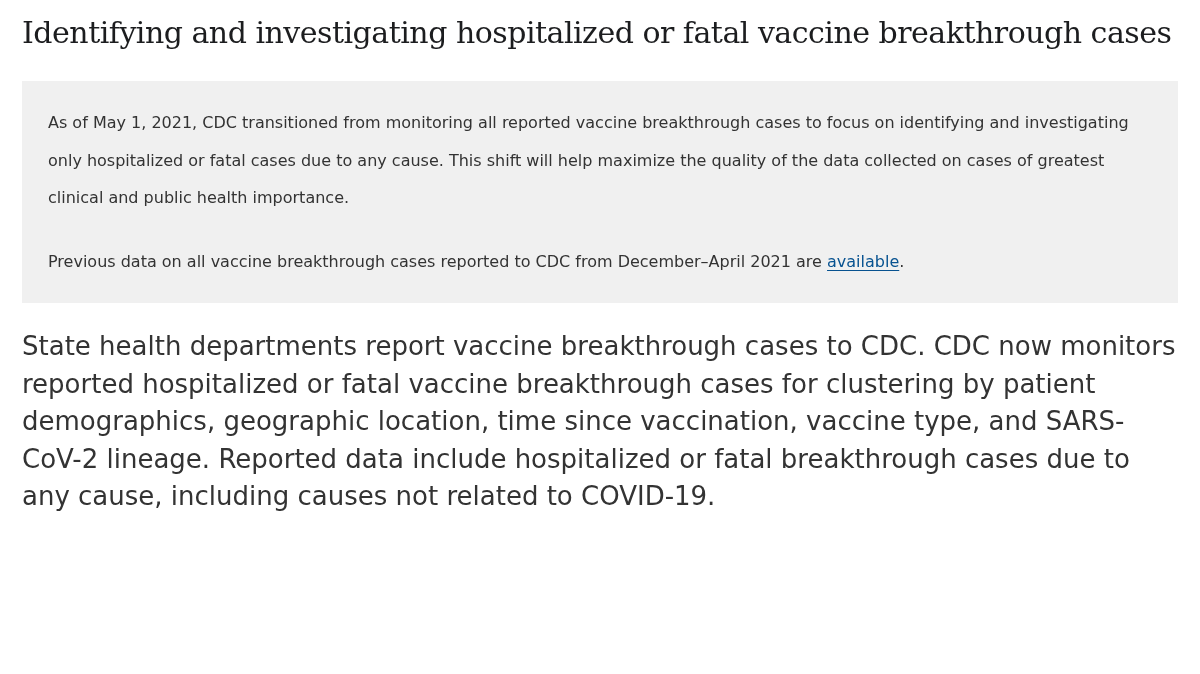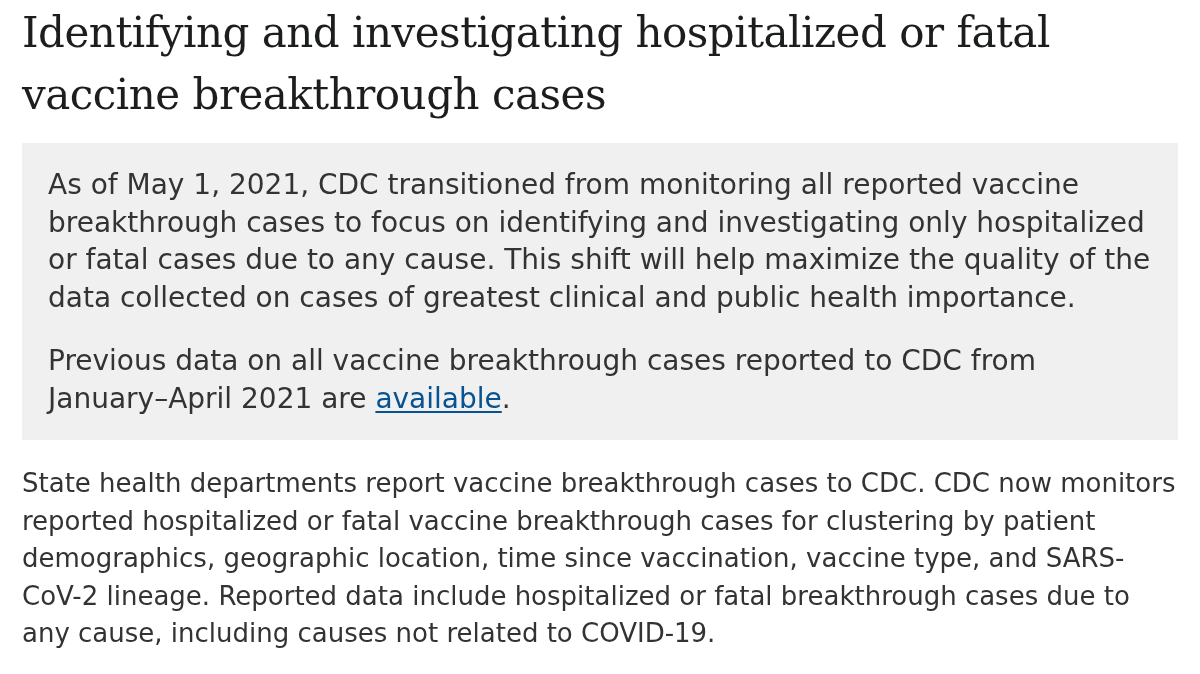--- a/index.html
+++ b/index.html
@@ -11,34 +11,34 @@
     overflow: hidden;
   }
   .page {
     margin: 0 22px;
     font-family: "DejaVu Sans", "Liberation Sans", sans-serif;
     color: var(--body_text, #333333);
   }
   h1.page-title {
     font-family: "DejaVu Serif", "Liberation Serif", serif;
     font-weight: 400;
-    font-size: 42px;
+    font-size: 30px;
     line-height: 62px;
     color: var(--heading, #1c1d1f);
     margin: 0 0 17px 0;
     padding-top: 2px;
     letter-spacing: -0.5px;
   }
   .callout {
     background: var(--callout_bg, #f0f0f0);
     padding: 23px 26px;
   }
   .callout p {
     margin: 0 0 26px 0;
-    font-size: 28px;
+    font-size: 16px;
     line-height: 37.5px;
     color: var(--body_text, #333333);
   }
   .callout p:last-child {
     margin-bottom: 0;
   }
   a.inline-link {
     color: var(--link, #075290);
     text-decoration: underline;
     text-underline-offset: 3px;
@@ -53,18 +53,18 @@
 </style>
 </head>
 <body>
 
 <div class="page">
 
   <h1 class="page-title">Identifying and investigating hospitalized or fatal vaccine breakthrough cases</h1>
 
   <div class="callout">
     <p>As of May 1, 2021, CDC transitioned from monitoring all reported vaccine breakthrough cases to focus on identifying and investigating only hospitalized or fatal cases due to any cause. This shift will help maximize the quality of the data collected on cases of greatest clinical and public health importance.</p>
-    <p><span>Previous data on all vaccine breakthrough cases reported to CDC from January–April 2021 are </span><a href="#" class="inline-link">available</a><span>.</span></p>
+    <p><span>Previous data on all vaccine breakthrough cases reported to CDC from December–April 2021 are </span><a href="#" class="inline-link">available</a><span>.</span></p>
   </div>
 
   <p class="body-para">State health departments report vaccine breakthrough cases to CDC. CDC now monitors reported hospitalized or fatal vaccine breakthrough cases for clustering by patient demographics, geographic location, time since vaccination, vaccine type, and SARS-CoV-2 lineage. Reported data include hospitalized or fatal breakthrough cases due to any cause, including causes not related to COVID-19.</p>
 
 </div>
 
 </body></html>

